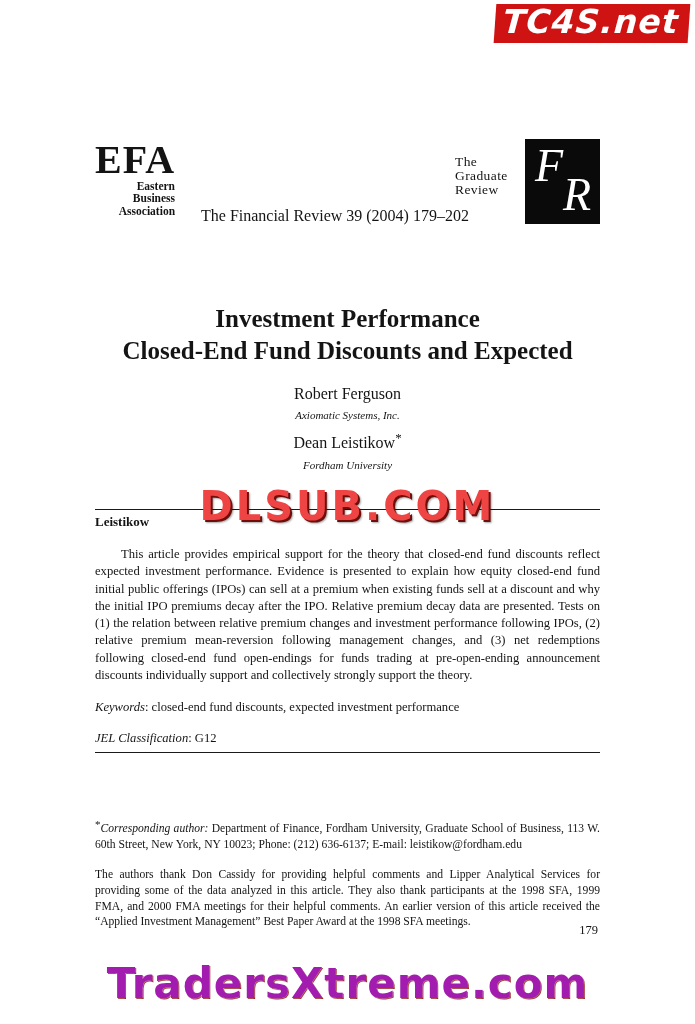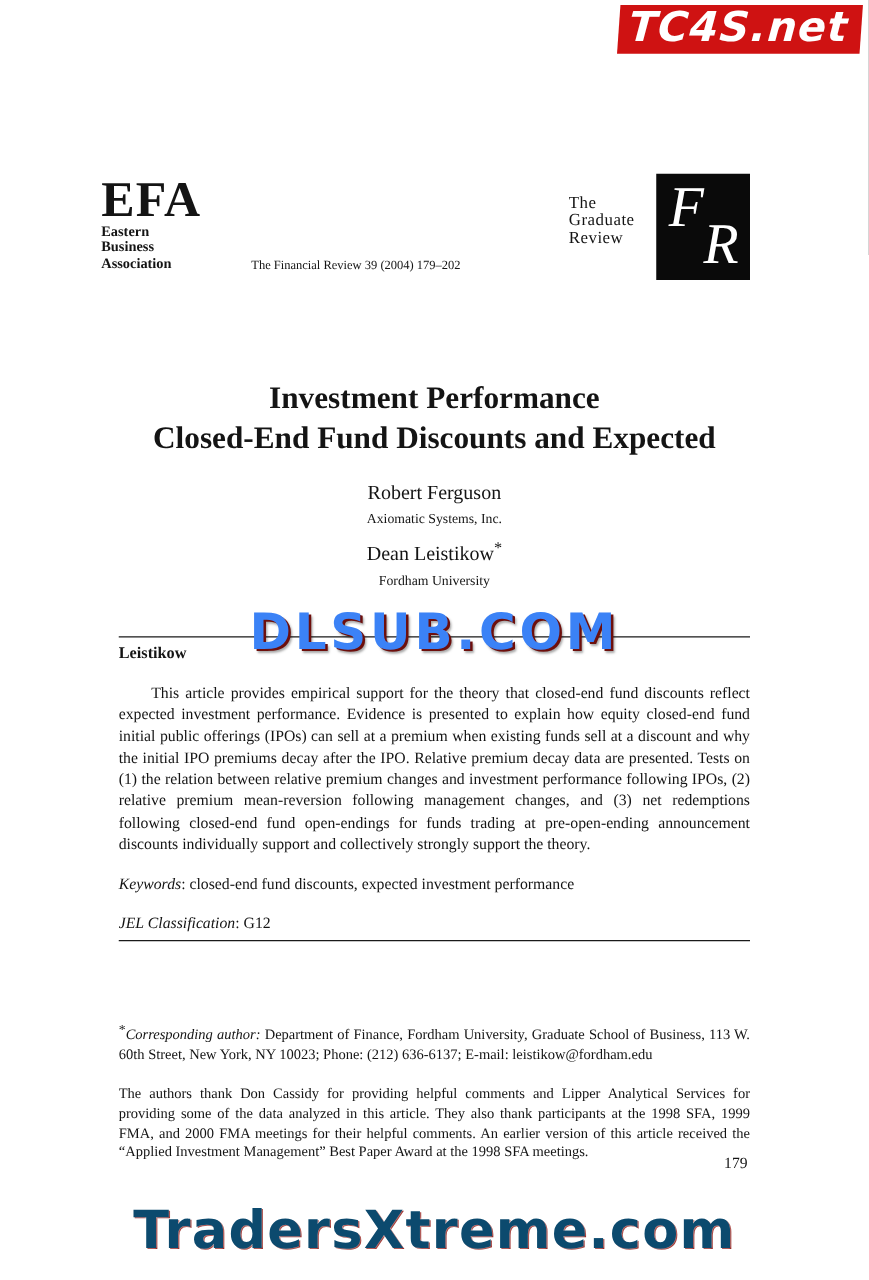--- a/index.html
+++ b/index.html
@@ -22,41 +22,41 @@
     padding:1px 10px 3px 8px;
     letter-spacing:1px;
     transform:skewX(-4deg);
   }
   .wm-mid{
     position:absolute;top:486px;left:0;right:0;
     text-align:center;
     font-family:"DejaVu Sans", sans-serif;
     font-weight:bold;
     font-size:40px;line-height:1;
-    color:#3b82f6;
+    color:#ef4444;
     letter-spacing:3px;
     text-shadow:2px 2px 0 #6e0f0c, 3px 3px 2px rgba(0,0,0,.35);
     z-index:5;
   }
   .wm-bottom{
     position:absolute;top:963px;left:0;right:0;
     text-align:center;
     font-family:"DejaVu Sans", sans-serif;
     font-weight:bold;
     font-size:42px;line-height:1;
-    color:#0c4a6e;
+    color:#a21caf;
     letter-spacing:1px;
     text-shadow:0 0 2px #ffffff,1px 1px 0 #8f1410;
     z-index:5;
   }
   
-  .efa{position:absolute;left:81px;top:143px;}
+  .efa{position:absolute;left:95px;top:143px;text-align:right;}
   .efa-acronym{font-size:40px;font-weight:bold;line-height:.85;letter-spacing:1px;}
   .efa-sub{font-size:11.5px;font-weight:bold;line-height:1.08;margin-top:3px;}
-  .citation{position:absolute;left:201px;top:207px;font-size:10px;}
+  .citation{position:absolute;left:201px;top:207px;font-size:16px;}
   .journal-name{
     position:absolute;left:455px;top:155px;
     font-size:13.5px;line-height:1.05;letter-spacing:.4px;
   }
   .fr-box{
     position:absolute;left:525px;top:139px;
     width:75px;height:85px;background:#0a0a0a;
   }
   .fr-box .f,.fr-box .r{
     position:absolute;color:#fff;
@@ -65,21 +65,21 @@
     font-size:46px;line-height:1;
   }
   .fr-box .f{left:10px;top:4px;}
   .fr-box .r{right:9px;bottom:6px;}
   
   .title{
     position:absolute;top:303px;left:40px;right:40px;
     text-align:center;font-size:25px;font-weight:bold;line-height:1.28;
   }
   .author-name{position:absolute;left:0;right:0;text-align:center;font-size:16px;}
-  .author-aff{position:absolute;left:0;right:0;text-align:center;font-size:11px;}
+  .author-aff{position:absolute;left:0;right:0;text-align:center;font-size:11px;font-style:italic;}
   .a1{top:381px;} .a1aff{top:409px;}
   .a2{top:430px;} .a2aff{top:459px;}
   sup.star{font-size:13px;vertical-align:6px;}
   
   .rule{position:absolute;left:95px;right:95px;border-top:1.6px solid #1a1a1a;height:0;}
   .rule1{top:509px;} .rule2{top:752px;}
   
   .abstract-heading{position:absolute;left:95px;top:514px;font-size:13px;font-weight:bold;}
   .abstract-text{
     position:absolute;left:95px;width:505px;top:546px;

